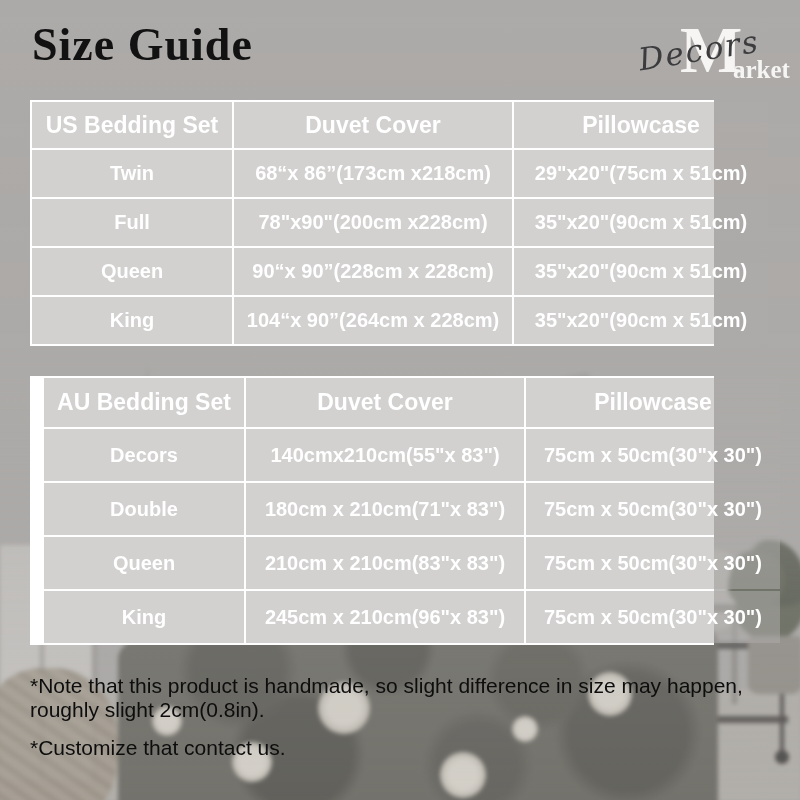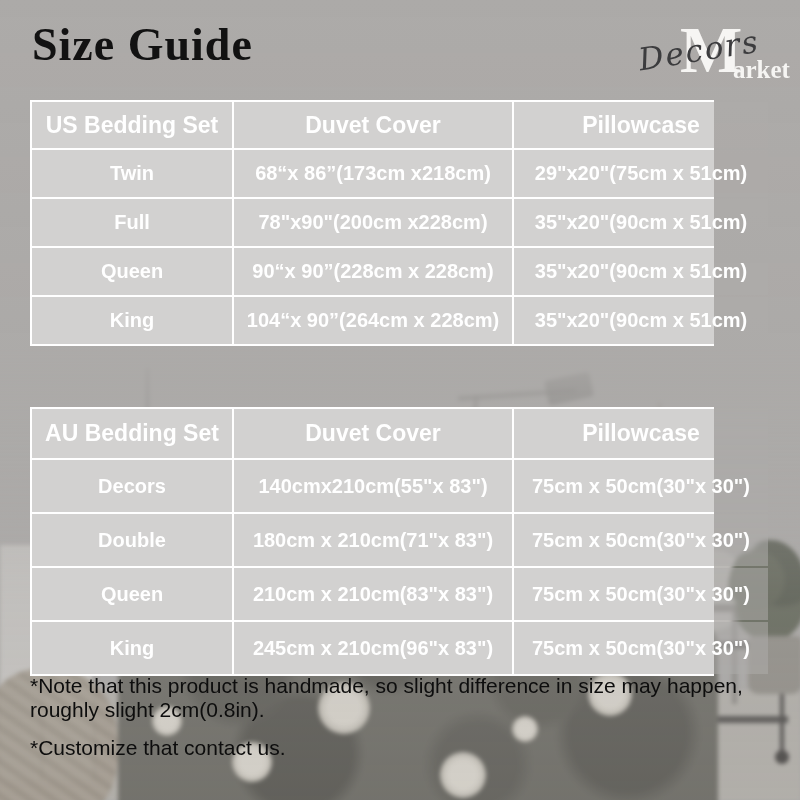--- a/index.html
+++ b/index.html
@@ -73,21 +73,21 @@
   .logo-rest{position:absolute;left:103px;top:46px;font-family:"Liberation Serif",serif;
              font-weight:700;font-size:25px;color:#f6f5f3;}
   .logo-script{position:absolute;left:8px;top:22px;font-family:"DejaVu Serif",serif;
                font-style:italic;font-size:31px;color:#3c3c3e;transform:rotate(-9deg);
                letter-spacing:2px;}
 
   .size-table{position:absolute;left:30px;width:684px;box-sizing:border-box;
               border:2px solid #fff;background:#fff;display:grid;grid-gap:2px;
               grid-template-columns:200px 278px 254px;}
   .t-us{top:100px;grid-auto-rows:46px 47px 47px 47px 47px;}
-  .t-au{top:407px;grid-auto-rows:49px 52px 52px 52px 52px;}
+  .t-au{top:376px;grid-auto-rows:49px 52px 52px 52px 52px;padding-left:12px;}
   .cell{background:rgba(173,171,169,.55);color:#fff;display:flex;align-items:center;
         justify-content:center;font-size:20px;font-weight:600;white-space:nowrap;}
   .hcell{font-weight:700;font-size:23px;}
 
   .notes{position:absolute;left:30px;top:674px;width:750px;color:#0d0d0d;
          font-weight:400;font-size:21px;line-height:24px;}
   .note2{margin-top:14px;}
 </style>
 </head>
 <body>

